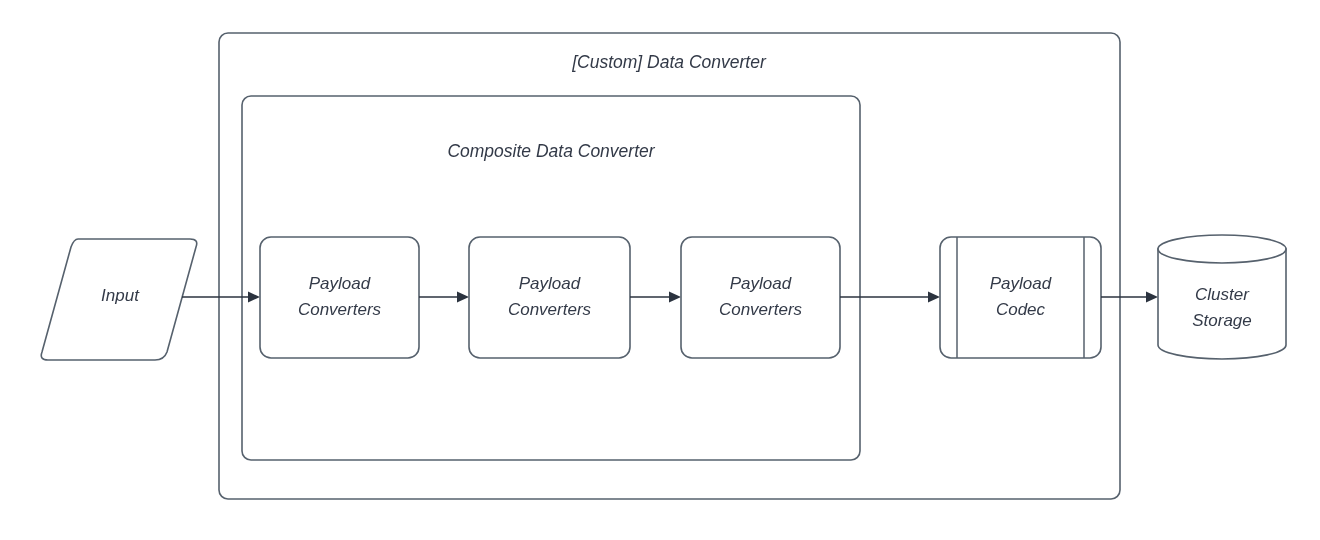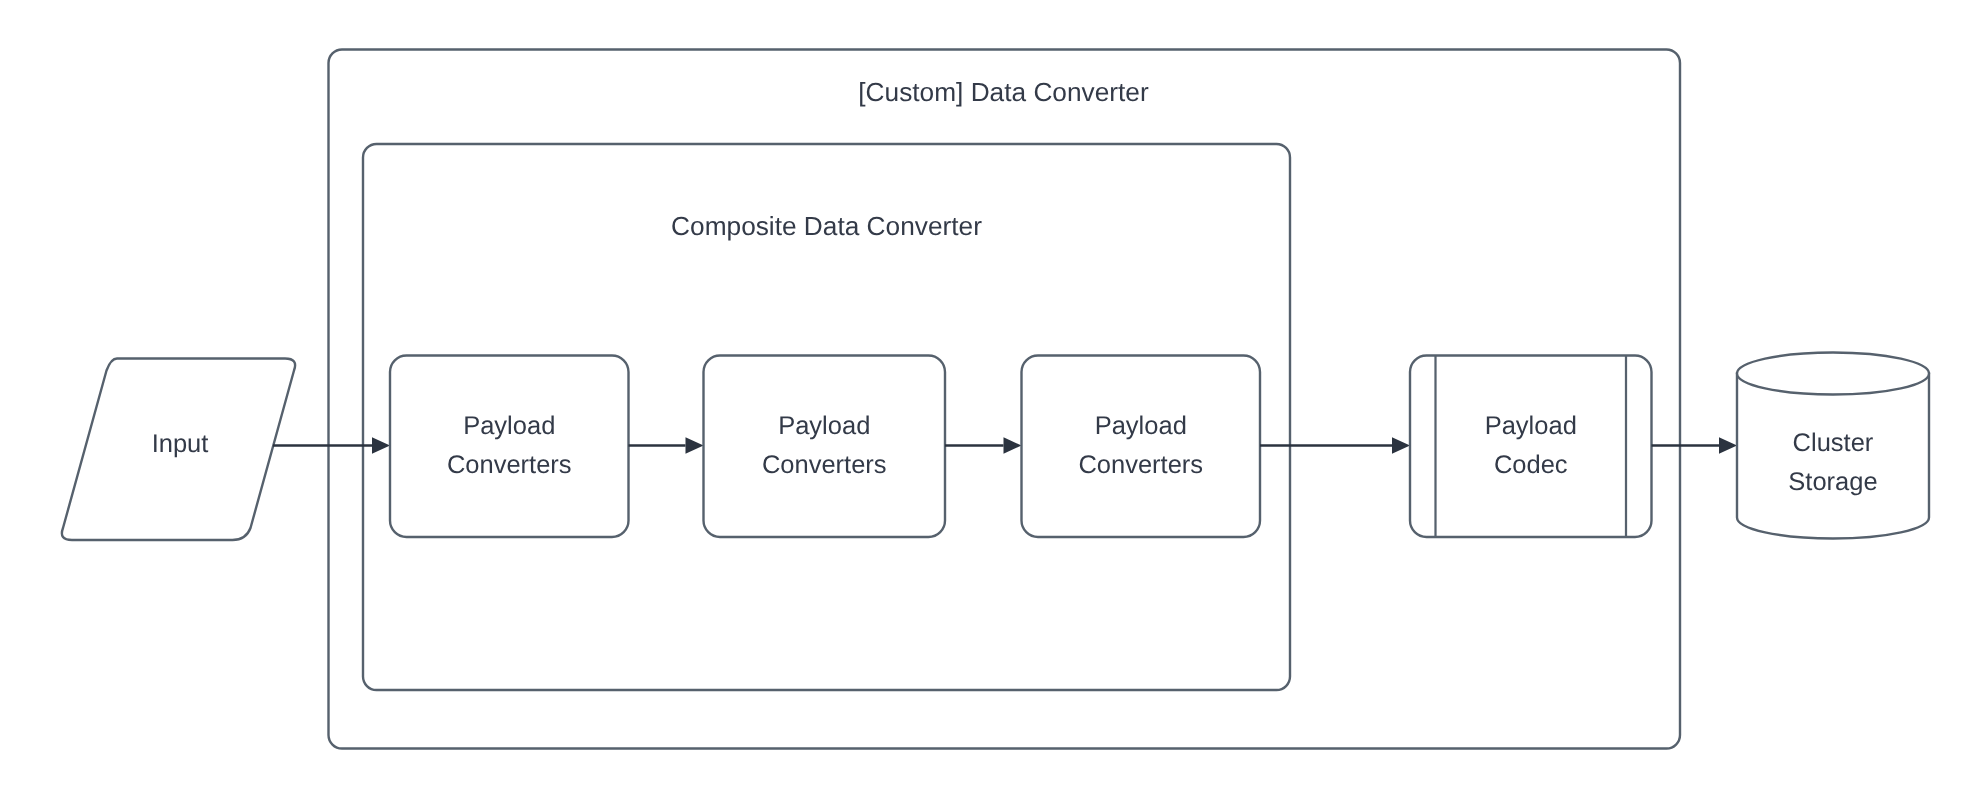--- a/index.html
+++ b/index.html
@@ -10,20 +10,21 @@
   body {
     width: 1320px;
     height: 540px;
     font-family: "Liberation Sans", sans-serif;
     overflow: hidden;
   }
   #diagram-root {
     position: relative;
     width: 1180px;
     height: 540px;
+    font-style: italic;
   }
   svg#flow {
     display: block;
     width: 1320px;
     height: 540px;
   }
   .shape-stroke {
     fill: #ffffff;
     stroke: #56616d;
     stroke-width: 1.6;

